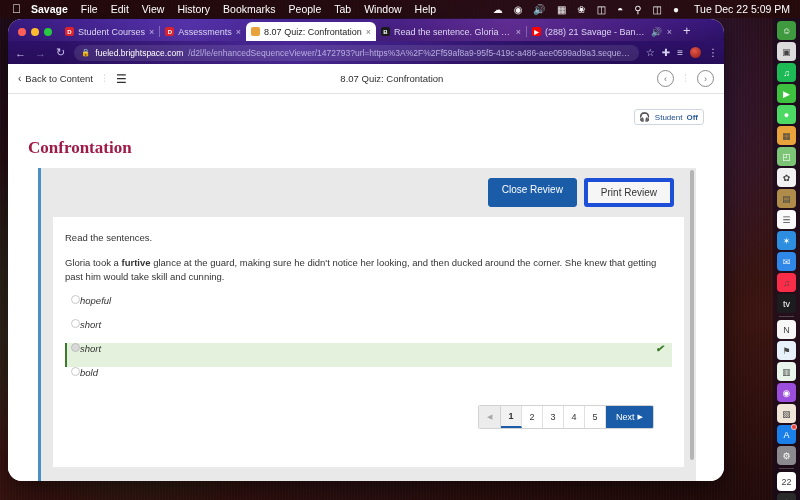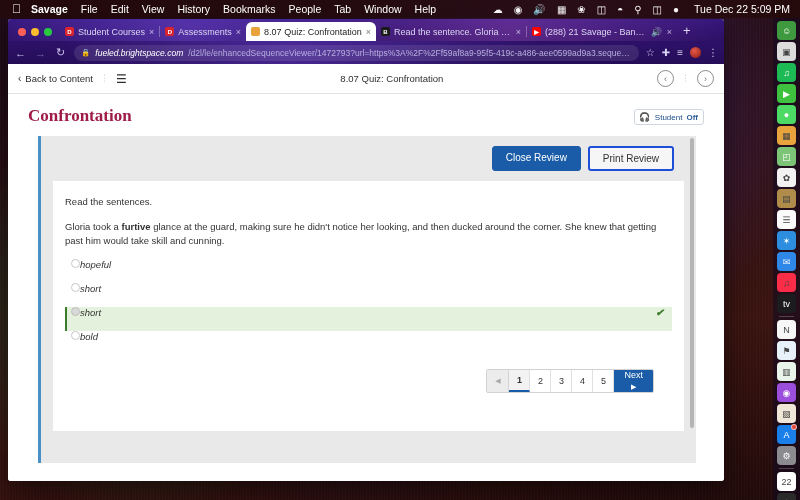--- a/index.html
+++ b/index.html
@@ -38,21 +38,21 @@
   #menubar .mitem.bold { font-weight: bold; }
   #menubar .spacer { flex: 1; }
   #menubar .sicon { margin-right: 11px; font-size: 10px; opacity: .95; display:flex; align-items:center;}
   #menubar .clock { margin-left: 4px; margin-right: 4px; white-space: nowrap; }
 
   
   #window {
     position: absolute;
     left: 8px; top: 19px; width: 716px; height: 462px;
     background: #fff;
-    border-radius: 3px;
+    border-radius: 14px;
     overflow: hidden;
     box-shadow: 0 8px 26px rgba(0,0,0,.55);
     z-index: 20;
   }
 
   
   #tabstrip {
     height: 22px; background: #2b0f6e;
     background: linear-gradient(180deg,#33157a,#2a0f63);
     display: flex; align-items: flex-end; padding-left: 6px;
@@ -101,21 +101,21 @@
   }
   .navbtn { color: #cfc6ef; font-size: 11px; width: 13px; text-align: center; position:relative;z-index:2;}
   .navbtn.dim { opacity: .45; }
   #urlbar {
     flex: 1; height: 16px; background: rgba(255,255,255,0.10);
     border-radius: 8px; display: flex; align-items: center;
     padding: 0 7px; gap: 5px; font-size: 8.5px; color: #e9e4fb;
     overflow: hidden; position:relative;z-index:2;
   }
   #urlbar .lock { font-size: 7.5px; }
-  #urlbar .u-host { color: #fff; font-style: italic; }
+  #urlbar .u-host { color: #fff; }
   #urlbar .u-path { color: #b8afe0; overflow: hidden; white-space: nowrap; text-overflow: ellipsis; }
   .omni-ico { color: #d8d2f3; font-size: 10px; position:relative;z-index:2;}
   .omni-avatar { width:11px;height:11px;border-radius:50%;
     background: radial-gradient(circle at 40% 35%, #e8584a, #8a1a12);position:relative;z-index:2;}
 
   
   #page { position: absolute; top: 45px; left: 0; right: 0; bottom: 0; background: #fff; }
 
   #bsheader {
     height: 30px; border-bottom: 1px solid #e3e3e3;
@@ -131,21 +131,21 @@
   }
   .circ-btn {
     width: 17px; height: 17px; border-radius: 50%; border: 1.2px solid #8a8a8a;
     display: flex; align-items: center; justify-content: center;
     font-size: 9px; color: #6e6e6e;
   }
 
   #titlerow { display: flex; align-items: flex-start; padding: 12px 20px 0 20px; }
   #doctitle {
     font-family: "Liberation Serif", serif;
-    font-size: 17px; color: #9e1b46; font-weight: bold; flex: 1;
+    font-size: 17px; color: #9e1b46; font-weight: bold; flex: 1; margin-top: 32px;
   }
   #readingtoggle {
     display: flex; align-items: center; gap: 4px;
     border: 1px solid #cfd6e0; border-radius: 3px;
     padding: 2px 5px; font-size: 8px; color: #1a4a8a; background: #fff;
     margin-top: 3px;
   }
   #readingtoggle .hp { font-size: 9px; }
   #readingtoggle .off { color: #2e5c9a; font-weight: bold; }
 
@@ -162,21 +162,21 @@
     position: absolute; right: 2px; top: 2px; bottom: 2px; width: 4px;
   }
   #quizscroll .thumb { position:absolute; top:0; width: 4px; height: 290px; background: #b5b5b5; border-radius: 2px; }
 
   #reviewbtns { display: flex; justify-content: flex-end; gap: 7px; padding: 10px 22px 0 0; }
   .btn {
     font-size: 10px; padding: 5px 13px; border-radius: 3px;
     border: 1px solid transparent; white-space: nowrap;
   }
   .btn.primary { background: #1a5ca8; color: #fff; border-color: #1a5ca8; }
-  .btn.secondary { background: #f6f6f6; color: #333; border: 2px solid #1d4ed8; }
+  .btn.secondary { background: #f6f6f6; color: #333; border: 4px solid #1d4ed8; }
 
   #qcard {
     background: #fff; margin: 10px 12px 0 12px; padding: 14px 12px 14px 12px;
     min-height: 250px;
   }
   .q-line { font-size: 9.5px; color: #333; line-height: 1.45; margin-bottom: 11px; }
   .q-line.passage { margin-bottom: 12px; }
   .q-line b { font-weight: bold; }
   .q-line i { font-style: italic; }
 
@@ -201,21 +201,21 @@
     width: 22px; height: 22px; display: flex; align-items: center; justify-content: center;
     background: #ececec; color: #a8a8a8; font-size: 7px; border-right: 1px solid #d2d2d2;
   }
   .pg-num {
     width: 21px; height: 22px; display: flex; align-items: center; justify-content: center;
     font-size: 9px; color: #333; border-right: 1px solid #e0e0e0; background: #fff;
   }
   .pg-num.active { background: #f2f2f2; border-bottom: 2px solid #1a5ca8; font-weight: bold; }
   .pg-next {
     background: #1a5ca8; color: #fff; font-size: 9px; height: 22px;
-    display: flex; align-items: center; gap: 3px; padding: 0 10px; flex-direction: column;
+    display: flex; align-items: center; gap: 3px; padding: 0 10px;
   }
   .pg-next .arr { font-size: 7px; }
 
   
   #dock {
     position: absolute; right: 0; top: 18px; bottom: 0; width: 27px;
     background: rgba(18,10,32,0.55);
     display: flex; flex-direction: column; align-items: center;
     padding: 3px 0; gap: 2px; z-index: 40;
     overflow: hidden;

